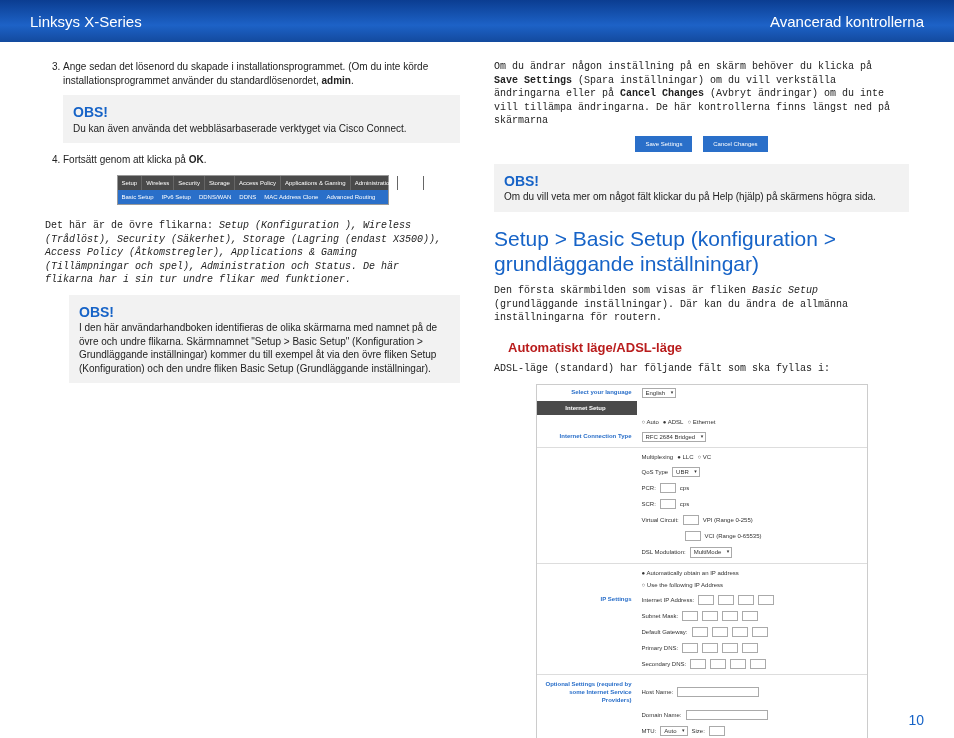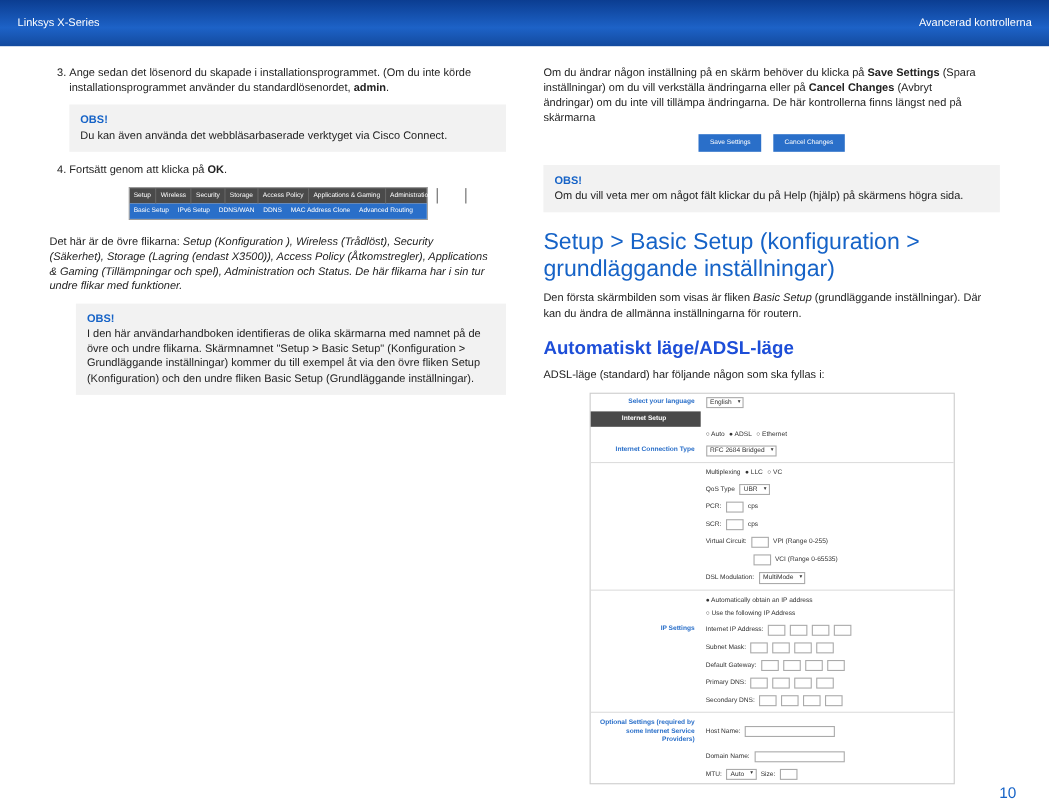--- a/index.html
+++ b/index.html
@@ -15,22 +15,22 @@
     position: relative;
     background: #fff;
   }
   .header-bar {
     height: 42px;
     background: linear-gradient(to bottom, #0b3d91 0%, #1d62c7 60%, #134a9e 100%);
     display: flex;
     justify-content: space-between;
     align-items: center;
     color: #fff;
-    padding: 0 16px;
-    font-size: 10px;
+    padding: 0 30px;
+    font-size: 15px;
   }
   .content {
     display: flex;
     gap: 34px;
     padding: 18px 45px 0 45px;
     font-size: 10px;
     color: #222;
     line-height: 1.35;
   }
   .col {
@@ -48,36 +48,36 @@
   .obs-box {
     background: #f2f2f2;
     padding: 8px 10px;
     margin: 6px 0 10px 24px;
     font-size: 10px;
   }
   .obs-box.no-indent { margin-left: 0; }
   .obs-title {
     color: #1663c7;
     font-weight: 700;
-    font-size: 10px;
+    font-size: 14px;
   }
   h1.section {
     color: #1663c7;
     font-weight: 400;
     font-size: 21px;
     margin: 14px 0 8px 0;
     line-height: 1.2;
   }
   h2.sub {
-    color: #1d4ed8;
+    color: #b91c1c;
     font-weight: 600;
-    font-size: 17px;
-    margin: 14px 0 6px 0;
-  }
-  p { margin: 0 16px 8px 0; }
+    font-size: 13px;
+    margin: 14px 0 6px 14px;
+  }
+  p { margin: 0 16px 8px 0; font-family: Liberation Mono, monospace; }
   .italic { font-style: italic; }
 
   
   .nav-mock {
     margin: 8px auto 14px auto;
     width: 270px;
     font-size: 6px;
     border: 1px solid #999;
   }
   .nav-top {
@@ -243,21 +243,21 @@
         <div class="obs-title">OBS!</div>
         <div>Om du vill veta mer om något fält klickar du på Help (hjälp) på skärmens högra sida.</div>
       </div>
 
       <h1 class="section">Setup &gt; Basic Setup (konfiguration &gt; grundläggande inställningar)</h1>
       <p>
         <span>Den första skärmbilden som visas är fliken </span><span class="italic">Basic Setup</span><span> (grundläggande inställningar). Där kan du ändra de allmänna inställningarna för routern.</span>
       </p>
 
       <h2 class="sub">Automatiskt läge/ADSL-läge</h2>
-      <p>ADSL-läge (standard) har följande någon som ska fyllas i:</p>
+      <p>ADSL-läge (standard) har följande fält som ska fyllas i:</p>
 
       <div class="form-mock">
         <div class="form-row">
           <div class="form-left">Select your language</div>
           <div class="form-right">
               <span class="sel">English</span>
             </div>
         </div>
         <div class="form-row">
             <div class="form-left dark">Internet Setup</div>

